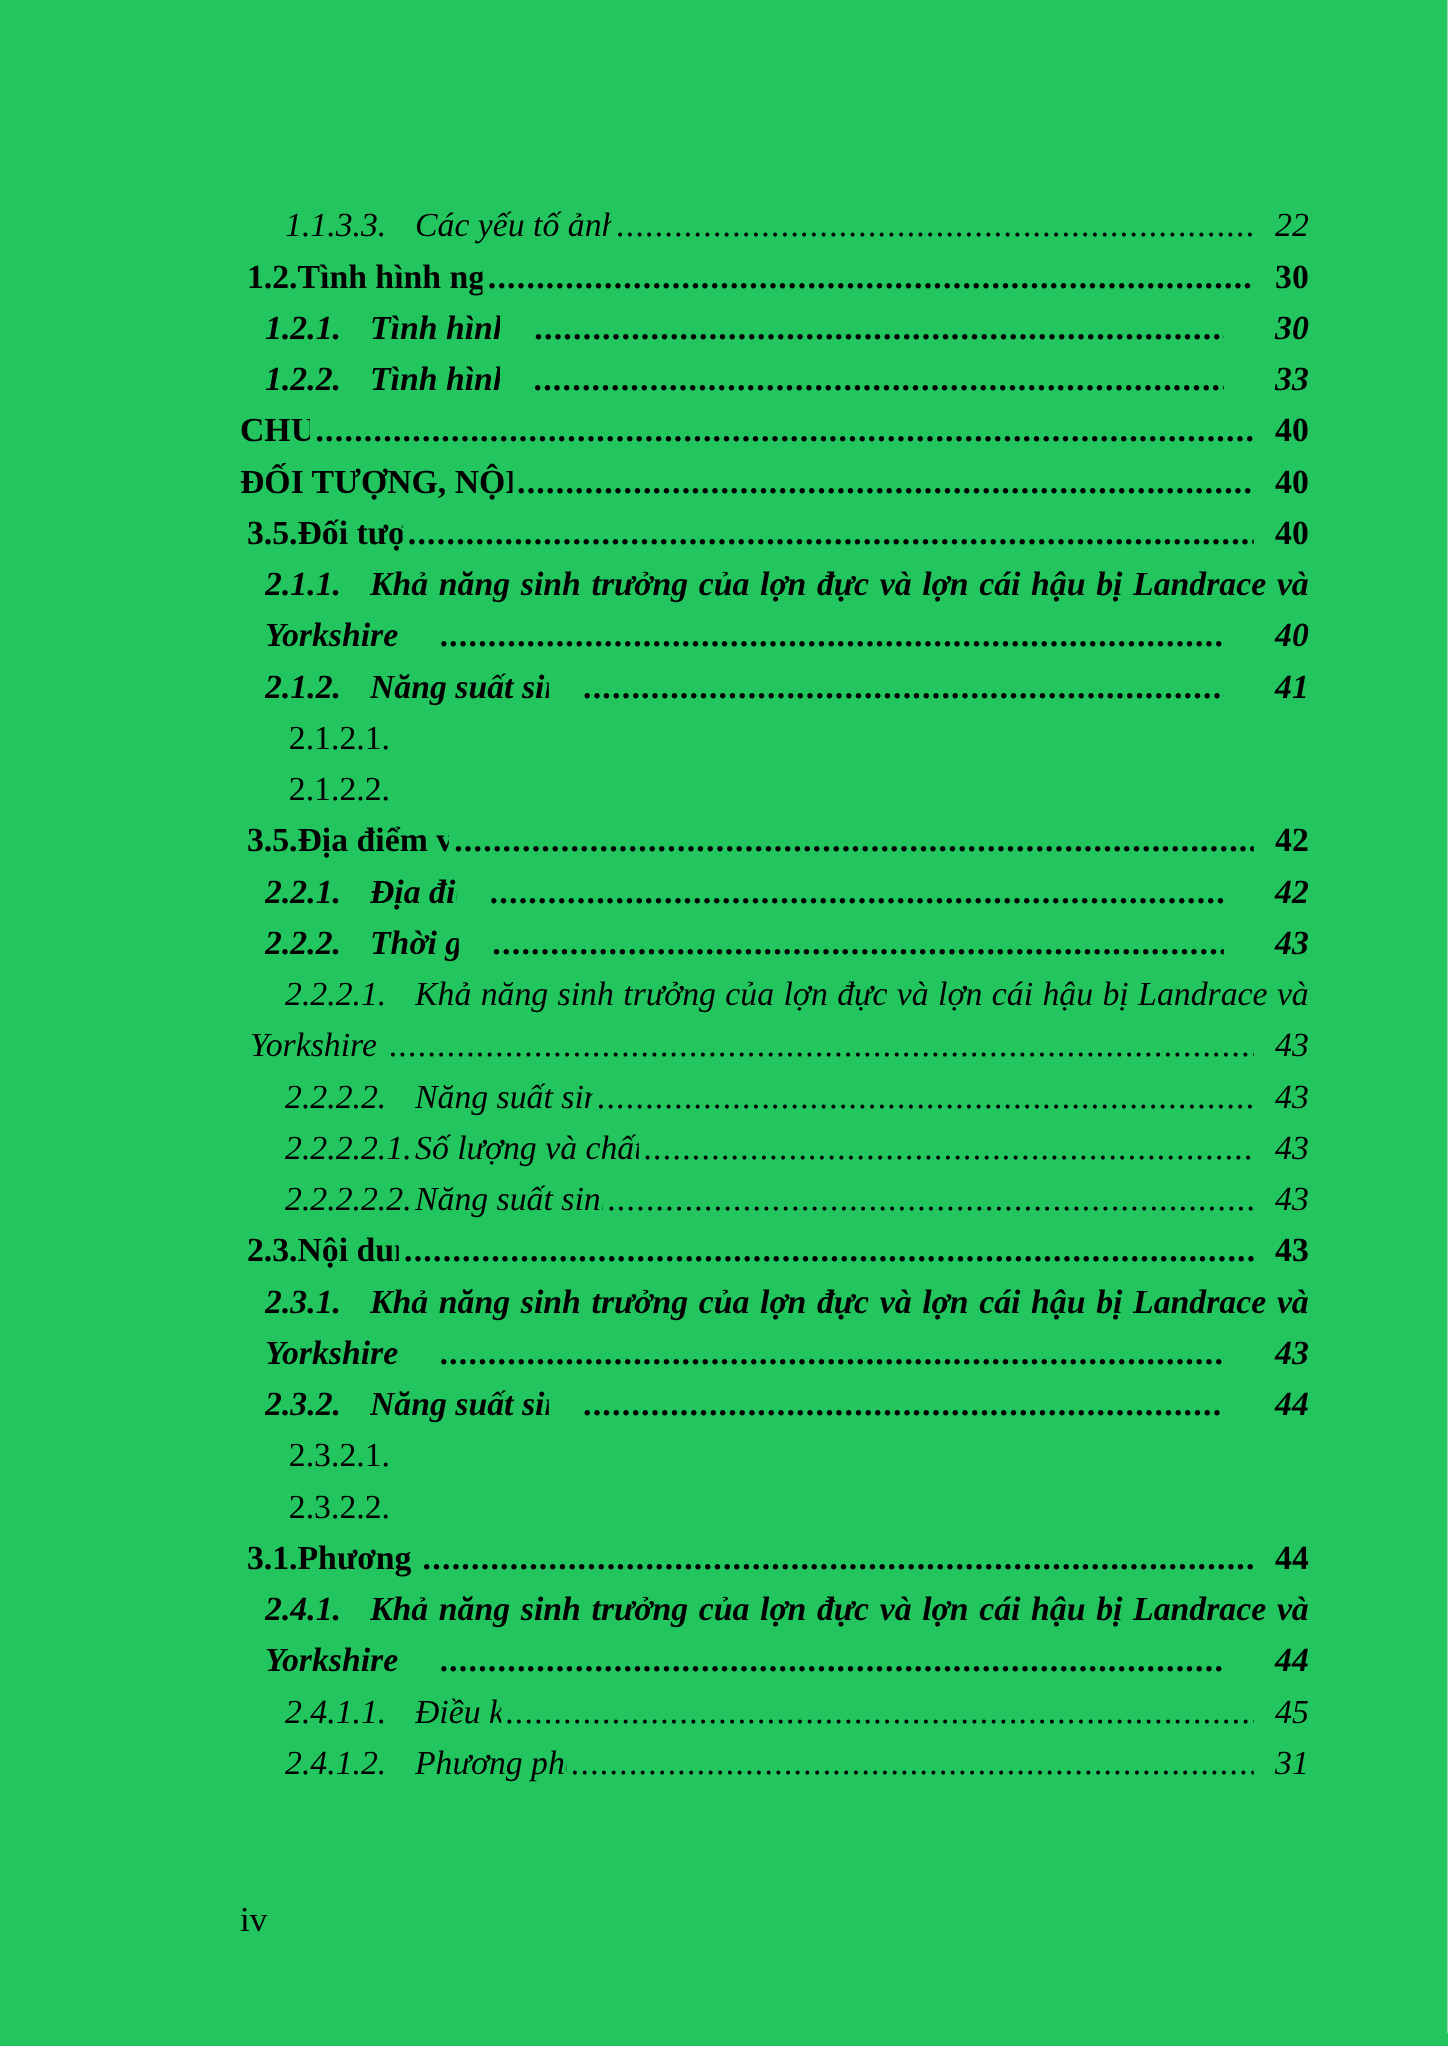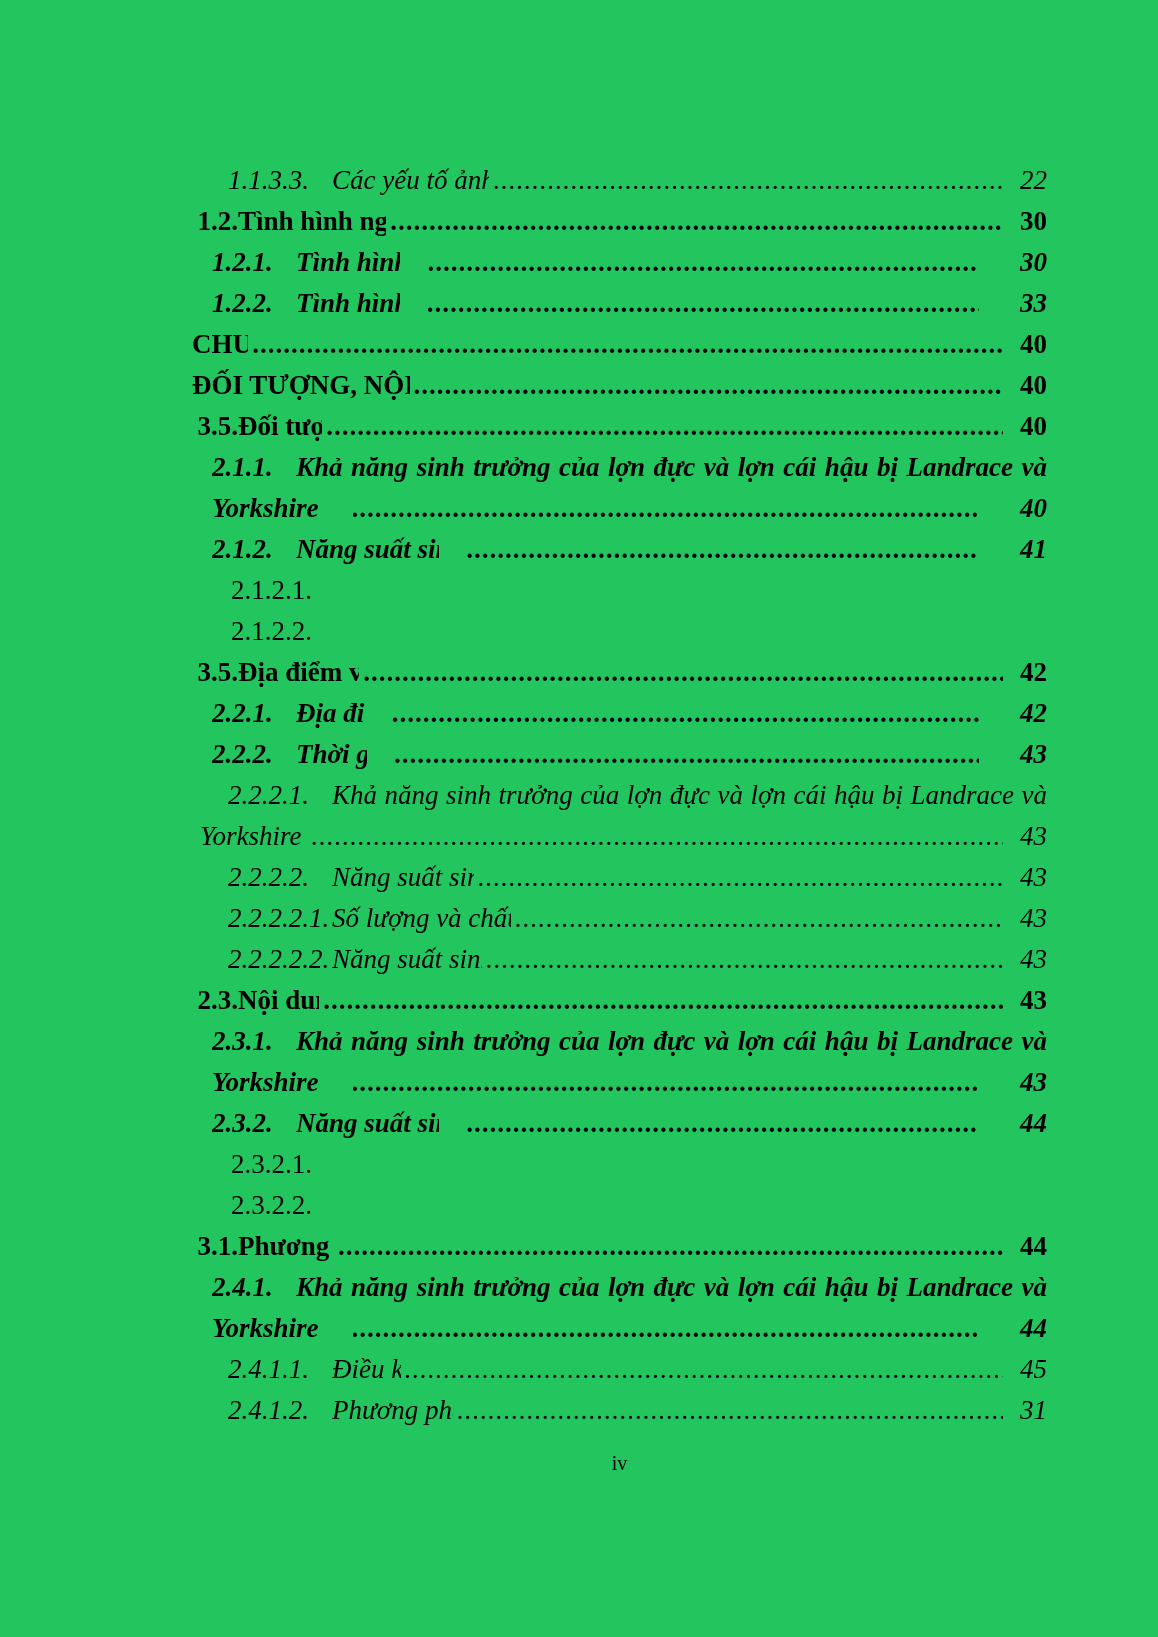--- a/index.html
+++ b/index.html
@@ -62,24 +62,24 @@
     flex:1 1 auto;
     min-width:6px;
     overflow:hidden;
     white-space:nowrap;
     margin-left:4px;
     letter-spacing:1px;
   }
   .page-num{flex:0 0 auto;margin-left:17px;}
   .footer{
     position:absolute;
-    left:192px;top:1443px;
+    left:192px;top:1516px;
     width:855px;
-    text-align:center;
-    font-size:20px;
+    text-align:left;
+    font-size:28px;
     line-height:41px;
   }
 </style>
 </head>
 <body>
 
 <div class="page">
   <div class="toc">
       <div class="toc-line lvl2 s-italic">
         <span class="num">1.1.3.3.</span>

